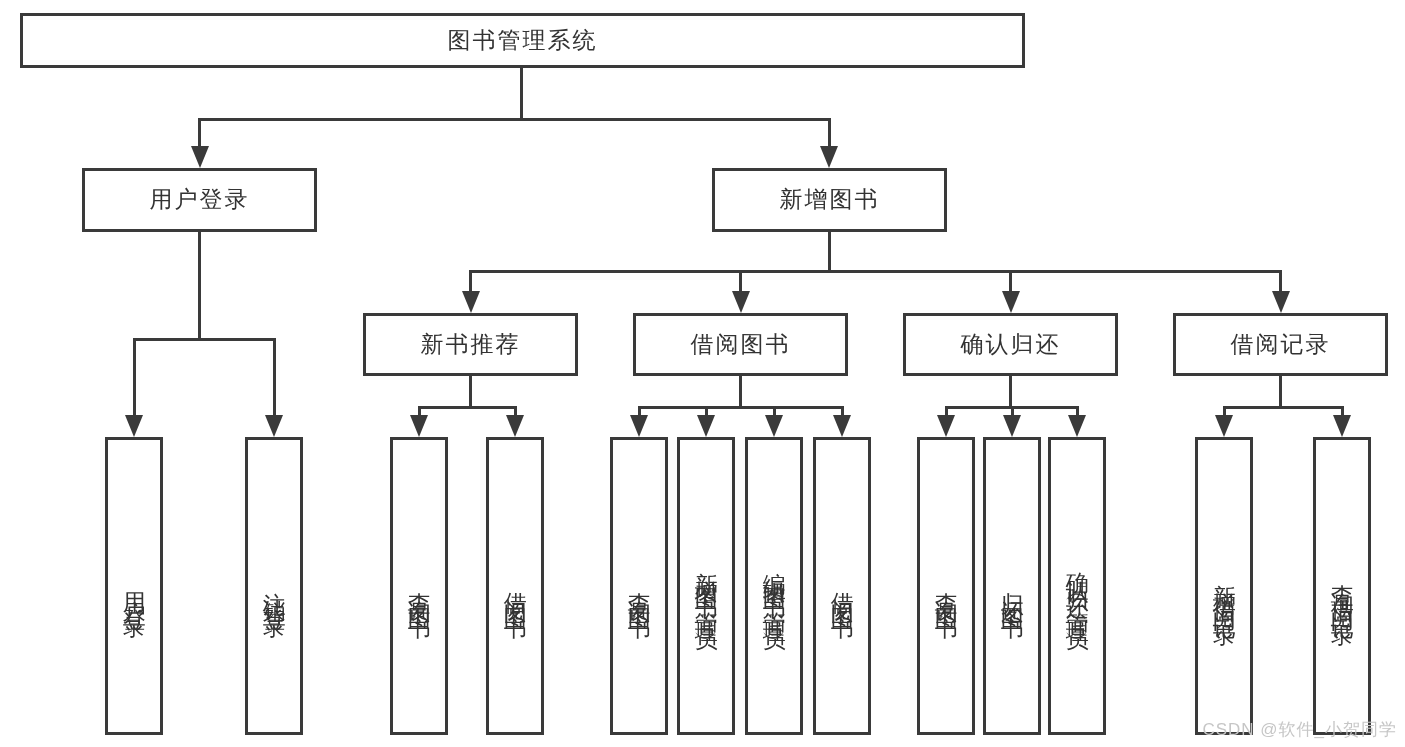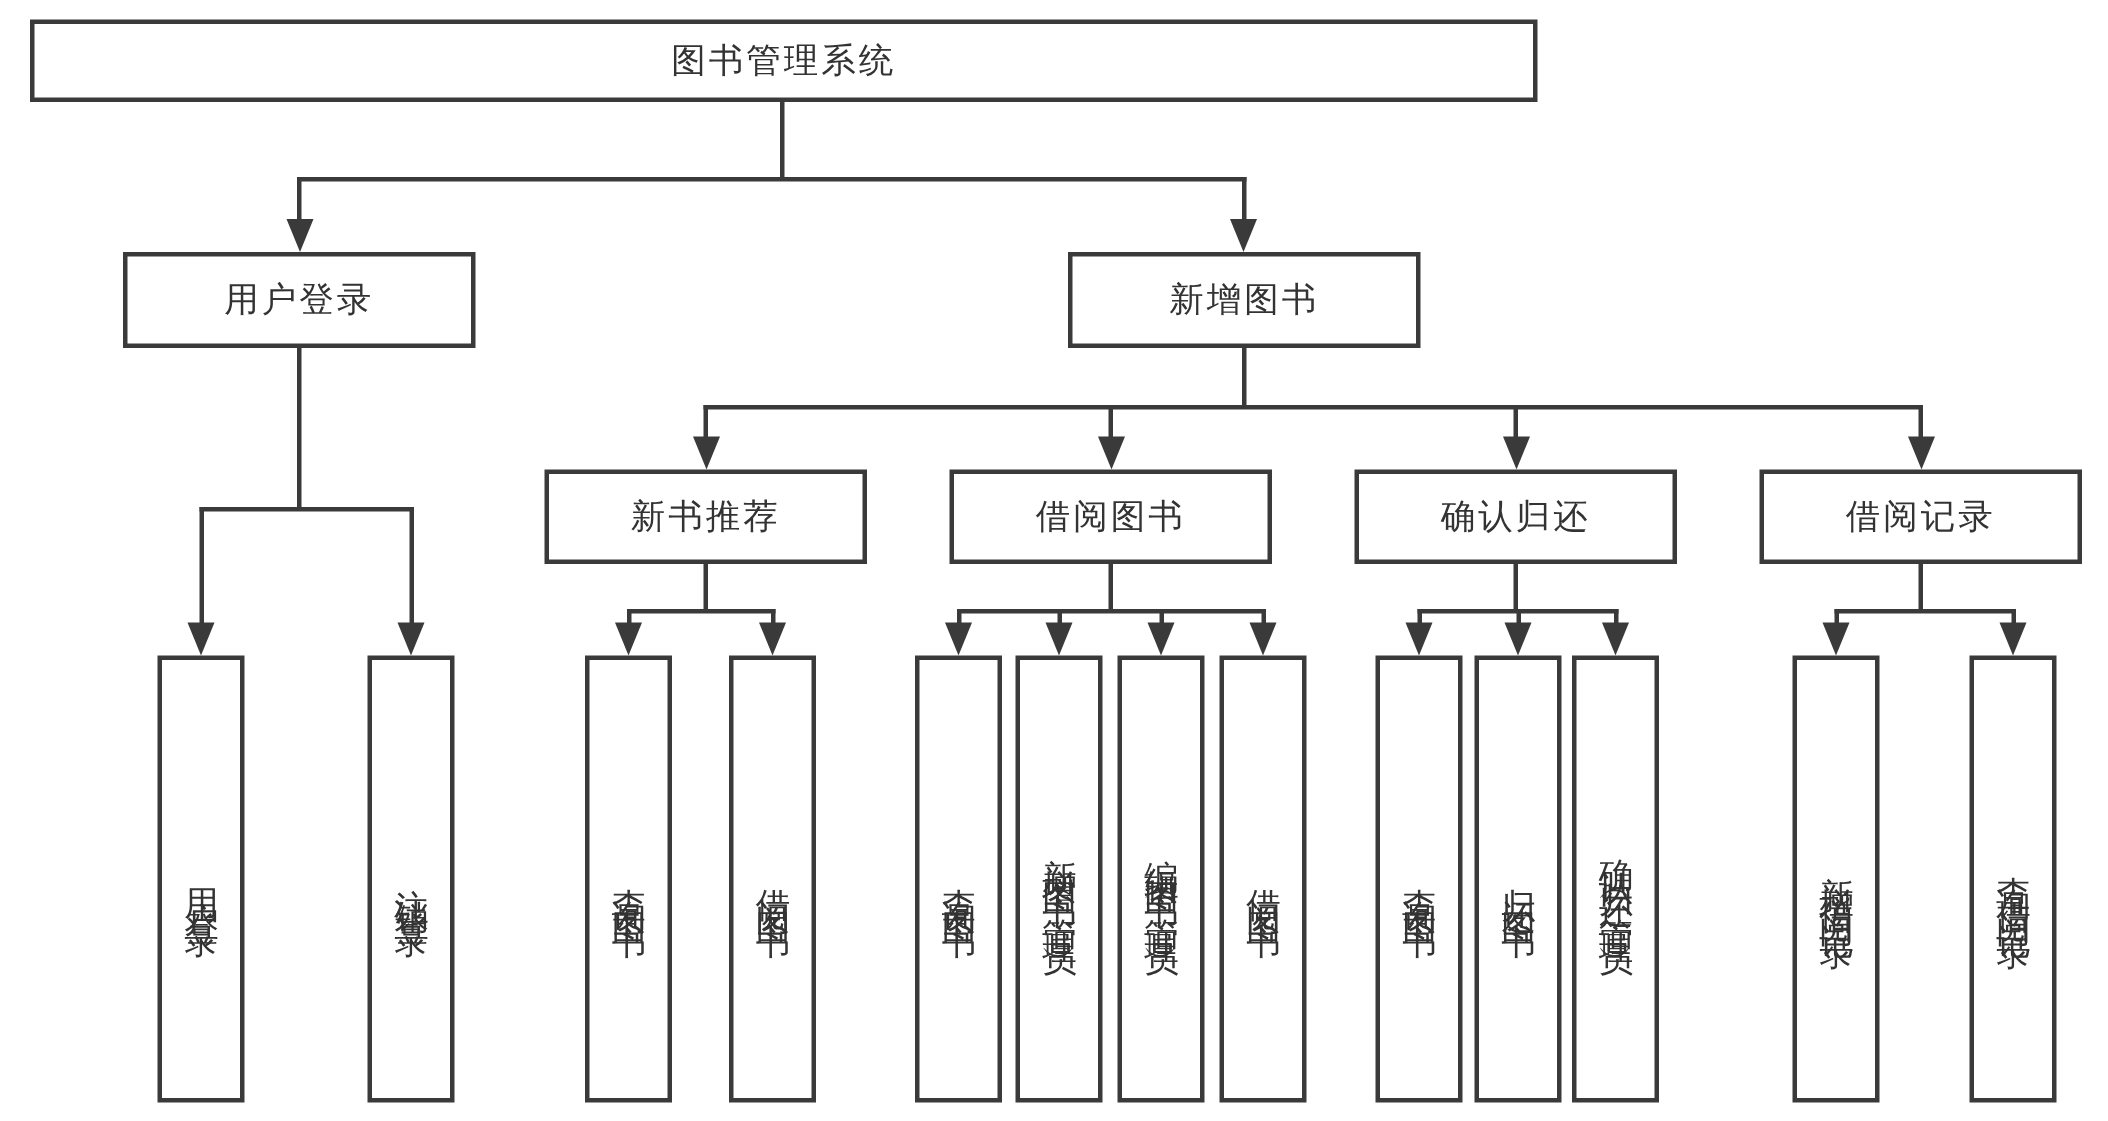--- a/index.html
+++ b/index.html
@@ -125,14 +125,15 @@
   <div class="arr" style="left:630px;top:415px"></div>
   <div class="arr" style="left:697px;top:415px"></div>
   <div class="arr" style="left:765px;top:415px"></div>
   <div class="arr" style="left:833px;top:415px"></div>
   <div class="arr" style="left:937px;top:415px"></div>
   <div class="arr" style="left:1003px;top:415px"></div>
   <div class="arr" style="left:1068px;top:415px"></div>
   <div class="arr" style="left:1215px;top:415px"></div>
   <div class="arr" style="left:1333px;top:415px"></div>
 
+  <div class="wm">CSDN @软件_小贺同学</div>
 
 </div>
 
 </body></html>

